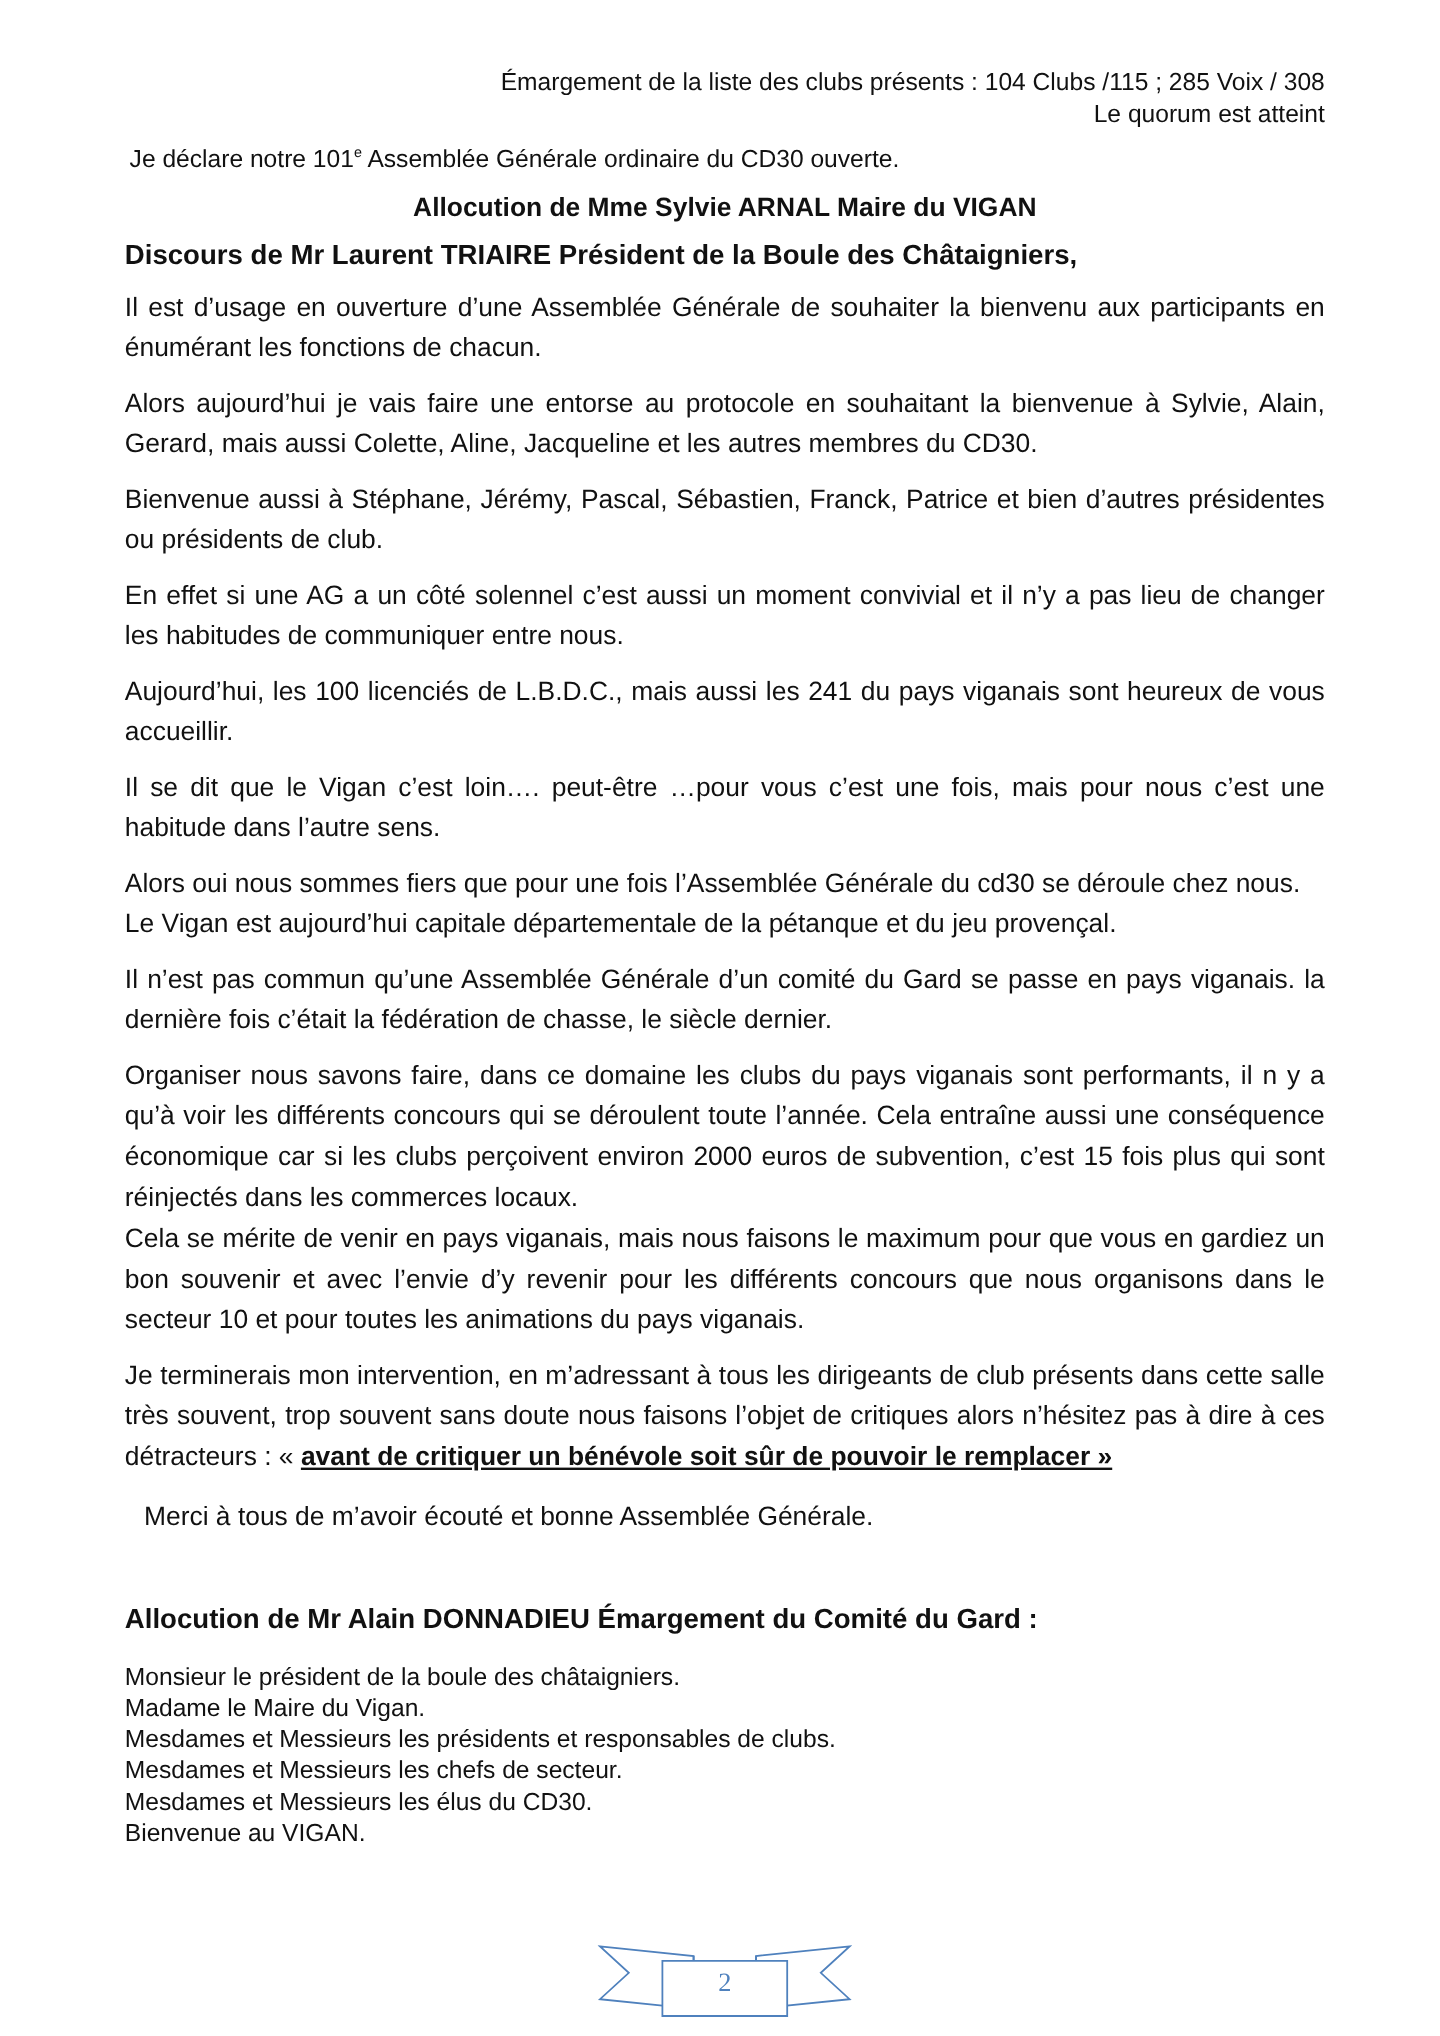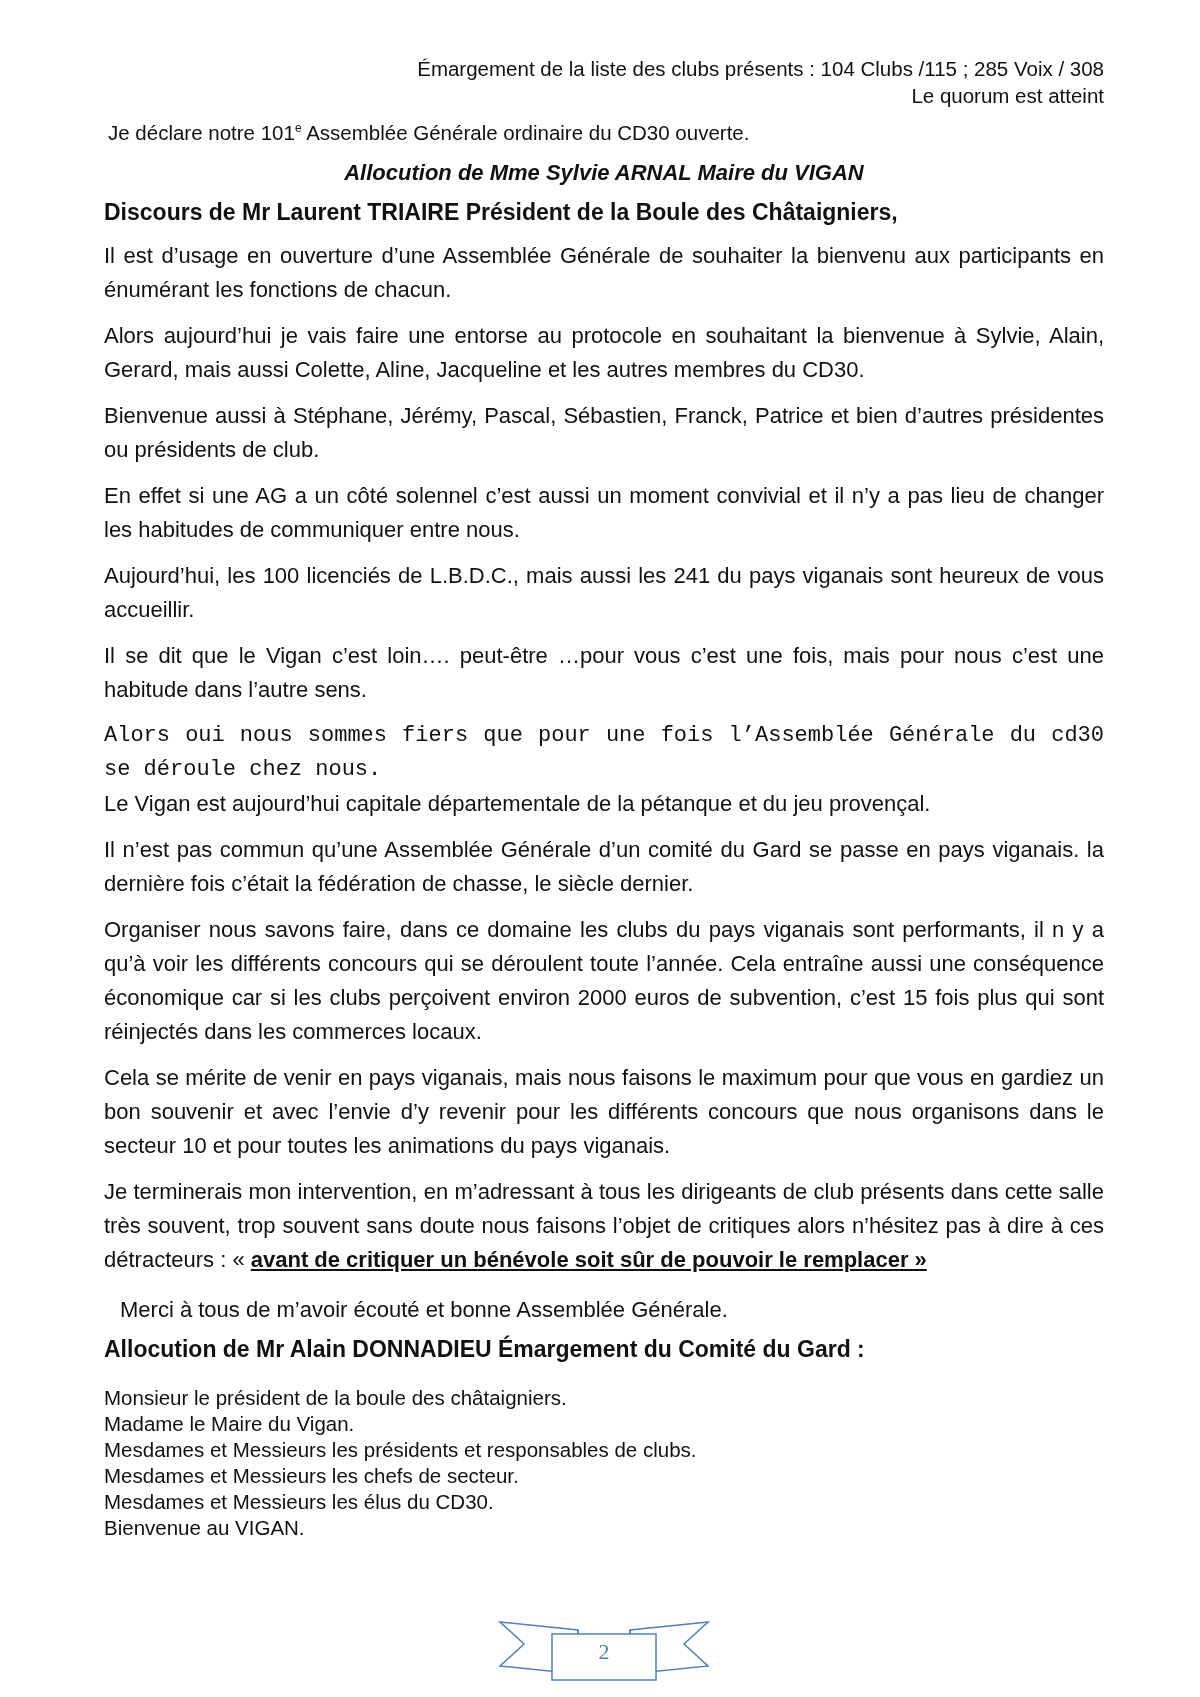--- a/index.html
+++ b/index.html
@@ -1,21 +1,21 @@
 <!DOCTYPE html>
 <html><head>
 <meta charset="utf-8">
 <style>
   html, body { margin: 0; padding: 0; background: #ffffff; }
   body { width: 1200px; height: 1697px; position: relative; overflow: hidden;
          font-family: "Liberation Sans Narrow", "Liberation Sans", sans-serif; color: #111; }
   .page { position: absolute; left: 104px; top: 0; width: 1000px; }
   .center { text-align: right; }
   .line { font-size: 20.5px; line-height: 30px; }
-  .h-center { font-size: 22px; font-weight: bold; text-align: center; font-style: italic; }
+  .h-center { font-size: 22px; font-weight: bold; text-align: center; }
   .h-left { font-size: 23px; font-weight: bold; }
   .para { font-size: 22px; line-height: 34px; text-align: justify; margin: 0; }
   .plain { font-size: 20.5px; line-height: 26px; margin: 0; }
   .quote { font-weight: bold; text-decoration: underline; }
   sup { font-size: 12px; line-height: 0; }
   .ribbon { position: absolute; left: 498px; top: 1618px; width: 212px; height: 66px; }
   .ribbon-num { position: absolute; left: 0; width: 212px; top: 21px; text-align: center;
                 font-family: "Liberation Serif", serif; font-size: 22px; color: #4f81bd; }
 </style>
 </head>
@@ -29,24 +29,24 @@
   <div class="h-center" style="position:absolute; top:160px; left:0; width:1000px;">Allocution de Mme Sylvie ARNAL Maire du VIGAN</div>
   <div class="h-left" style="position:absolute; top:199px; left:0; width:1000px;">Discours de Mr Laurent TRIAIRE Président de la Boule des Châtaigniers,</div>
 
   <div style="position:absolute; top:239px; left:0; width:1000px;">
     <p class="para" style="margin-bottom:12px;">Il est d’usage en ouverture d’une Assemblée Générale de souhaiter la bienvenu aux participants en énumérant les fonctions de chacun.</p>
     <p class="para" style="margin-bottom:12px;">Alors aujourd’hui je vais faire une entorse au protocole en souhaitant la bienvenue à Sylvie, Alain, Gerard, mais aussi Colette, Aline, Jacqueline et les autres membres du CD30.</p>
     <p class="para" style="margin-bottom:12px;">Bienvenue aussi à Stéphane, Jérémy, Pascal, Sébastien, Franck, Patrice et bien d’autres présidentes ou présidents de club.</p>
     <p class="para" style="margin-bottom:12px;">En effet si une AG a un côté solennel c’est aussi un moment convivial et il n’y a pas lieu de changer les habitudes de communiquer entre nous.</p>
     <p class="para" style="margin-bottom:12px;">Aujourd’hui, les 100 licenciés de L.B.D.C., mais aussi les 241 du pays viganais sont heureux de vous accueillir.</p>
     <p class="para" style="margin-bottom:12px;">Il se dit que le Vigan c’est loin…. peut-être …pour vous c’est une fois, mais pour nous c’est une habitude dans l’autre sens.</p>
-    <p class="para" style="margin:0;font-family:Liberation Mono, monospace;">Alors oui nous sommes fiers que pour une fois l’Assemblée Générale du cd30 se déroule chez nous.</p>
+    <p class="para" style="margin:0;">Alors oui nous sommes fiers que pour une fois l’Assemblée Générale du cd30 se déroule chez nous.</p>
     <p class="para" style="margin-bottom:12px;">Le Vigan est aujourd’hui capitale départementale de la pétanque et du jeu provençal.</p>
     <p class="para" style="margin-bottom:12px;">Il n’est pas commun qu’une Assemblée Générale d’un comité du Gard se passe en pays viganais. la dernière fois c’était la fédération de chasse, le siècle dernier.</p>
-    <p class="para" style="margin-bottom:12px;">Organiser nous savons faire, dans ce domaine les clubs du pays viganais sont performants, il n y a qu’à voir les différents concours qui se déroulent toute l’année. Cela entraîne aussi une conséquence économique car si les clubs perçoivent environ 2000 euros de subvention, c’est 15 fois plus qui sont réinjectés dans les commerces locaux.</p>
+    <p class="para" style="">Organiser nous savons faire, dans ce domaine les clubs du pays viganais sont performants, il n y a qu’à voir les différents concours qui se déroulent toute l’année. Cela entraîne aussi une conséquence économique car si les clubs perçoivent environ 2000 euros de subvention, c’est 15 fois plus qui sont réinjectés dans les commerces locaux.</p>
     <p class="para" style="margin-bottom:12px;"> Cela se mérite de venir en pays viganais, mais nous faisons le maximum pour que vous en gardiez un bon souvenir et avec l’envie d’y revenir pour les différents concours que nous organisons dans le secteur 10 et pour toutes les animations du pays viganais.</p>
     <p class="para" style="margin-bottom:12px;"><span>Je terminerais mon intervention, en m’adressant à tous les dirigeants de club présents dans cette salle très souvent, trop souvent sans doute nous faisons l’objet de critiques alors n’hésitez pas à dire à ces détracteurs : « </span><span class="quote">avant de critiquer un bénévole soit sûr de pouvoir le remplacer »</span></p>
     <p class="para" style="margin:16px;">Merci à tous de m’avoir écouté et bonne Assemblée Générale.</p>
   </div>
 
   <div class="h-left" style="position:absolute; top:1336px; left:0; width:1000px;">Allocution de Mr Alain DONNADIEU Émargement du Comité du Gard :</div>
 
   <div style="position:absolute; top:1385px; left:0; width:1000px;">
     <p class="plain">Monsieur le président de la boule des châtaigniers.</p>
     <p class="plain">Madame le Maire du Vigan.</p>

